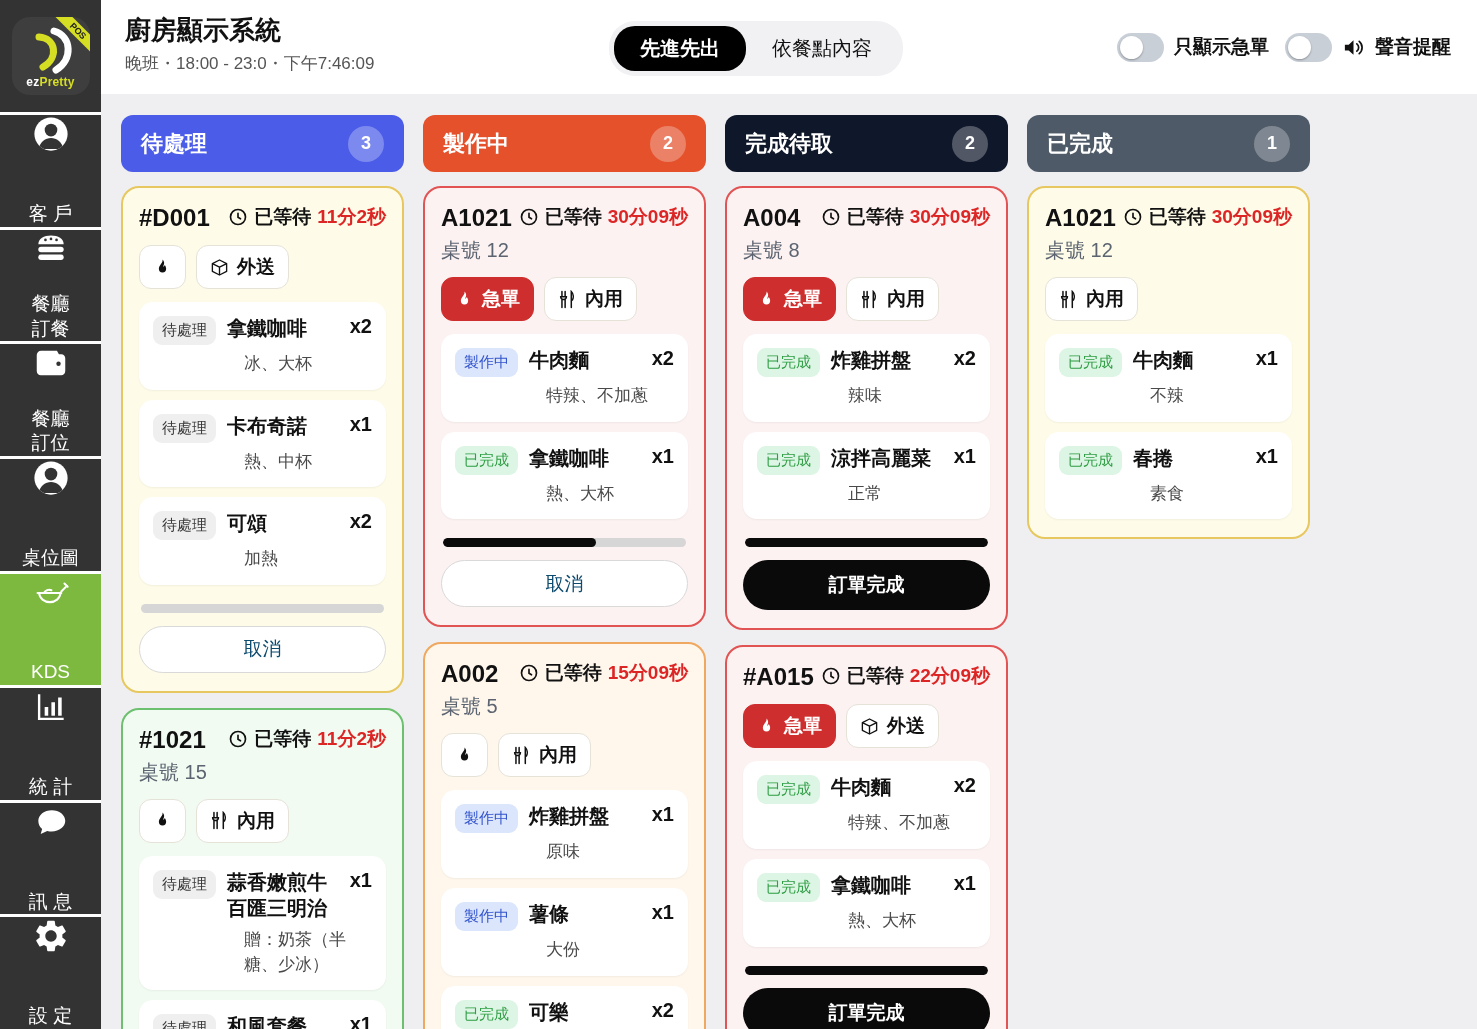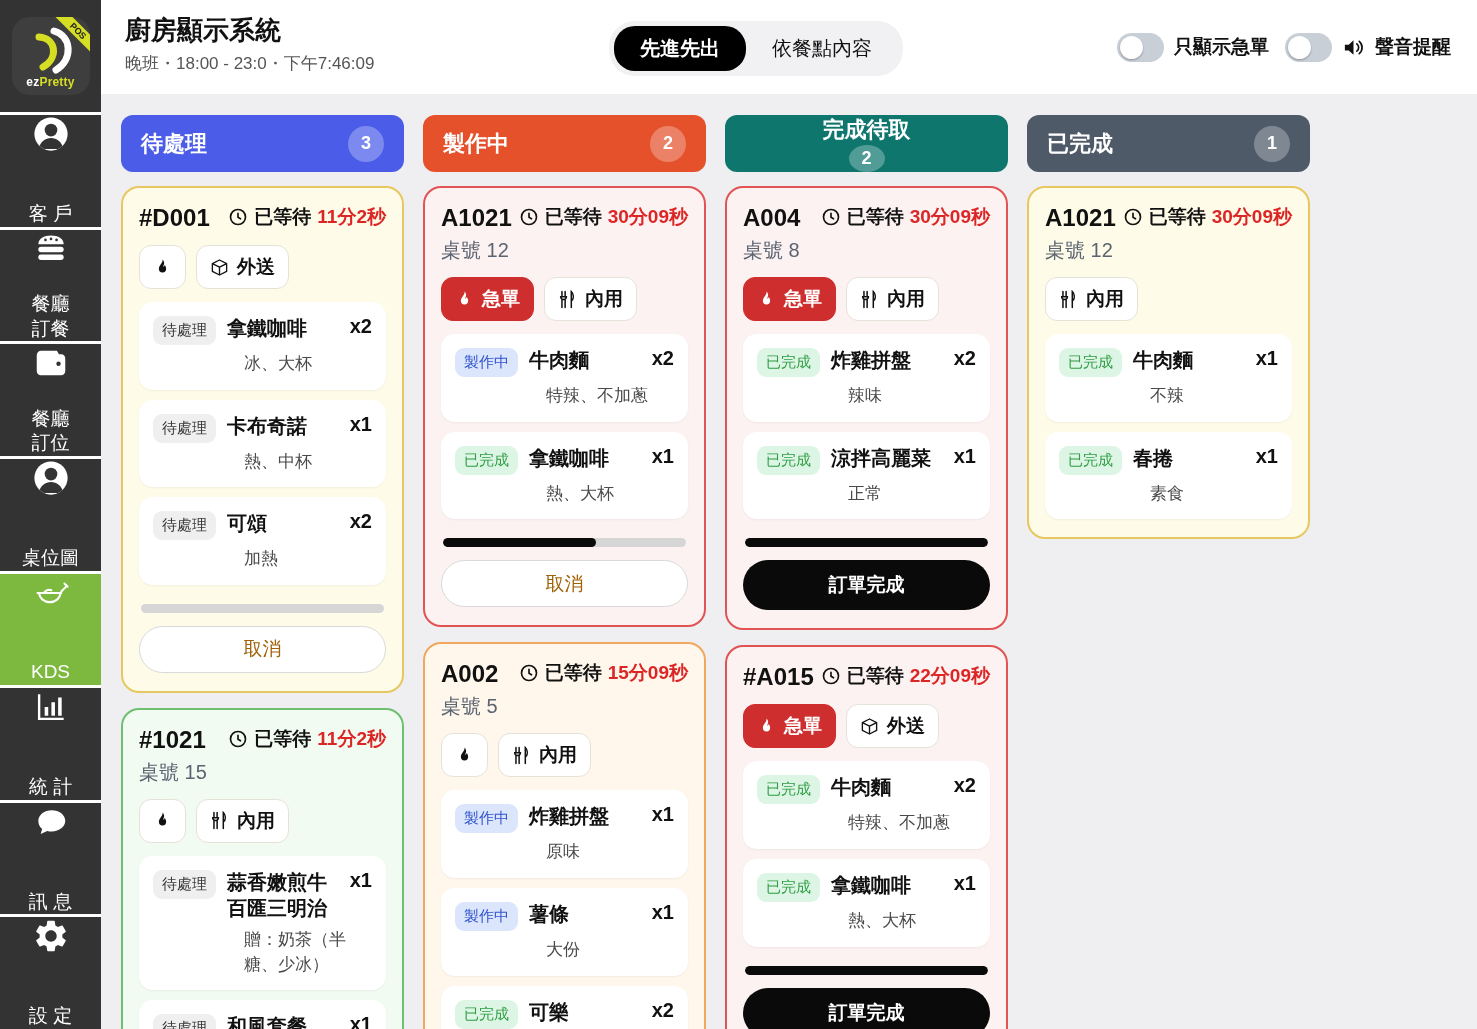--- a/index.html
+++ b/index.html
@@ -73,21 +73,21 @@
   .pill.pending { background:#EFEFEF; color:#3A3A3A; }
   .pill.making  { background:#DBE5FB; color:#3355CC; }
   .pill.done    { background:#DDF5E4; color:#2F9E44; }
   .iname { font-size:20px; font-weight:bold; line-height:1.3; }
   .qty { font-size:20px; font-weight:bold; }
   .note { grid-column:2/4; margin-top:7px; font-size:17px; color:#4A4A4A; line-height:1.45;margin-left:17px; }
   .progress { height:9px; border-radius:5px; background:#D6D6D6; margin:19px 2px 5px; overflow:hidden; }
   .fill { height:100%; background:#0A0A0A; border-radius:5px; }
   .action { margin-top:13px; width:100%; height:47px; border-radius:24px; font-size:19px;
     font-family:inherit; cursor:pointer; display:block; }
-  .action.outline { background:#fff; border:1.5px solid #D9D9D9; color:#a16207; }
+  .action.outline { background:#fff; border:1.5px solid #D9D9D9; color:#0c4a6e; }
   .action.solid { background:#0A0A0A; border:none; color:#fff; font-weight:bold; height:50px; border-radius:26px; }
 </style>
 </head>
 <body>
 
 <aside class="sidebar">
   <div class="logo-area">
     <div class="logo">
       <svg class="swoosh" viewBox="0 0 78 78">
         <path d="M27 20 C44 21 47 41 31 50" stroke="#D6DE24" stroke-width="7" fill="none" stroke-linecap="round"></path>
@@ -443,21 +443,21 @@
     <span class="qty">x2</span>
     <div class="note">去冰、中杯</div>
   </div>
 </div>
 
   </article>
 </div>
   </section>
 
   <section class="column">
-    <header class="col-head" style="background: #0f766e; flex-direction: column;">
+    <header class="col-head" style="background: #0f172a;">
       <span class="col-title">完成待取</span>
       <span class="col-count">2</span>
     </header>
     <div class="cards">
   <article class="card" style="background: rgb(253, 242, 242); border-color: rgb(226, 83, 83);">
     <div class="card-head">
       <span class="order-id">A004</span>
       <span class="wait">
         <svg viewBox="0 0 24 24" fill="none" stroke="#111" stroke-width="2" stroke-linecap="round">
                 <circle cx="12" cy="12" r="9"></circle>

